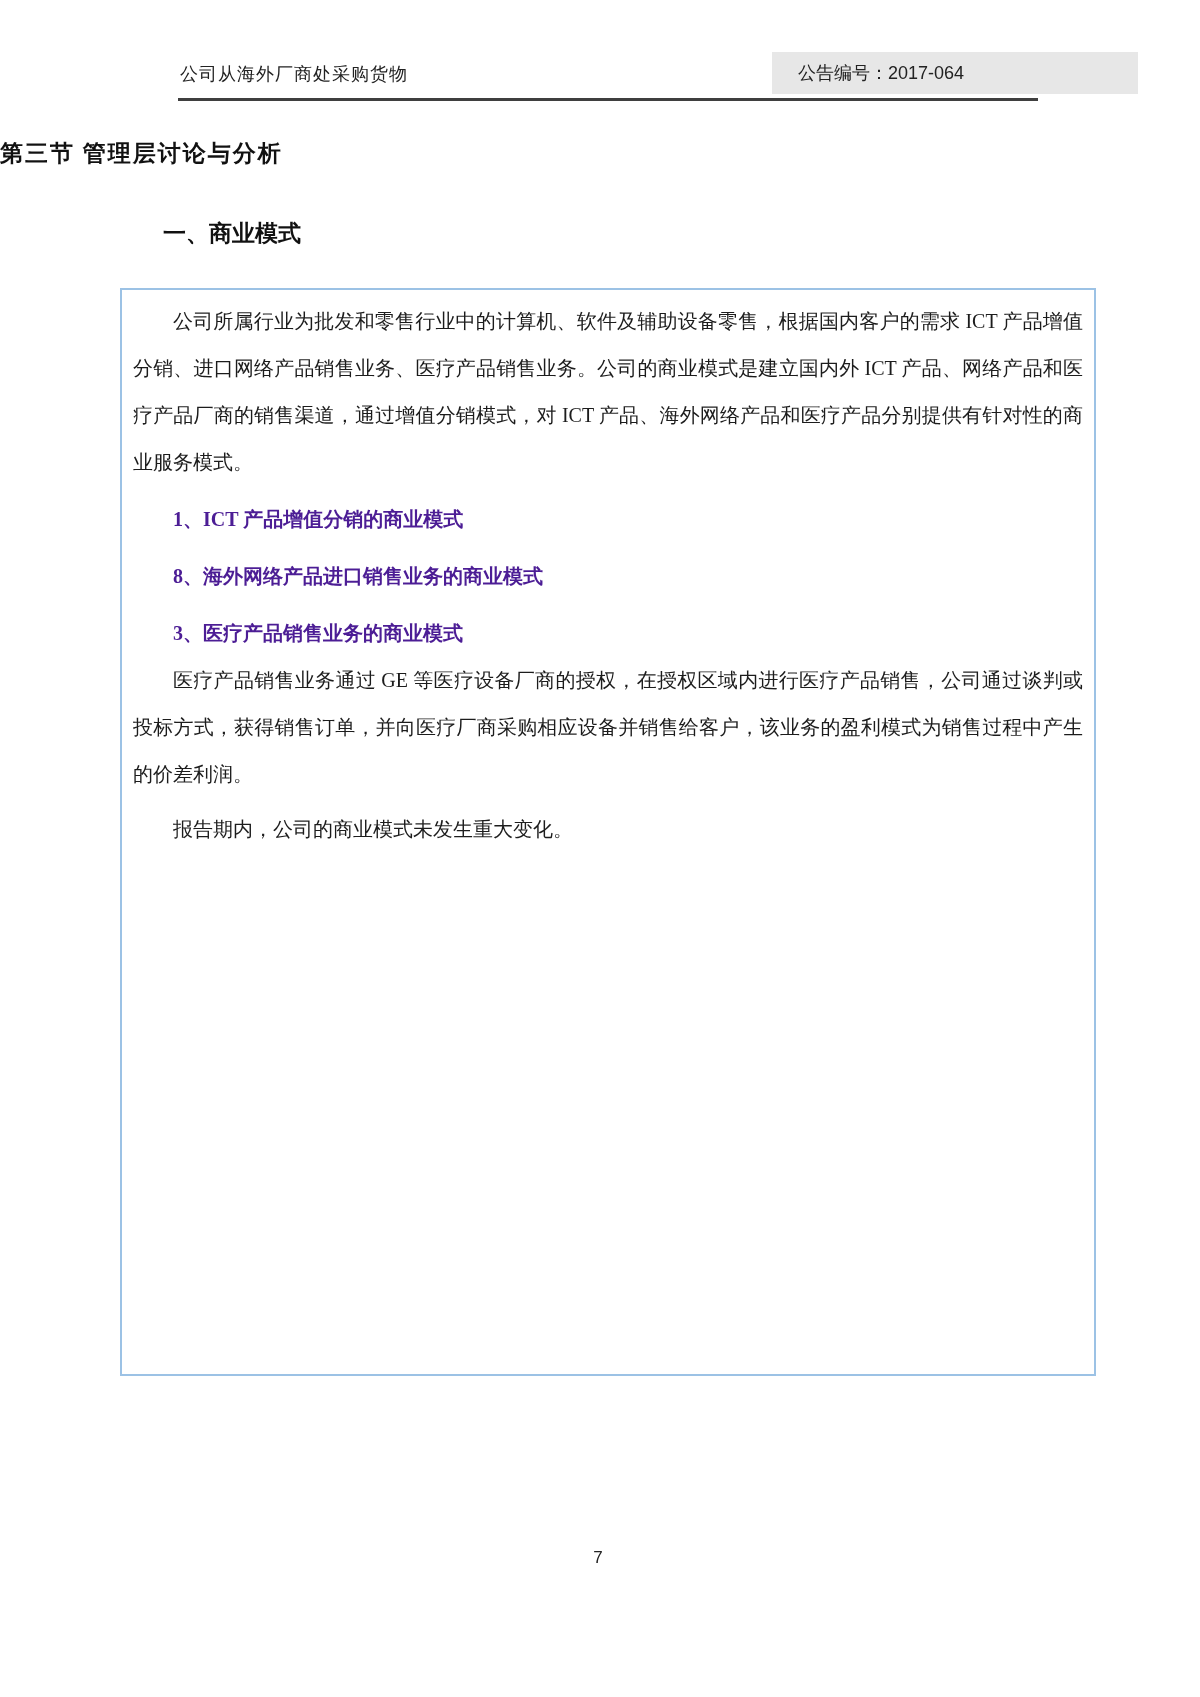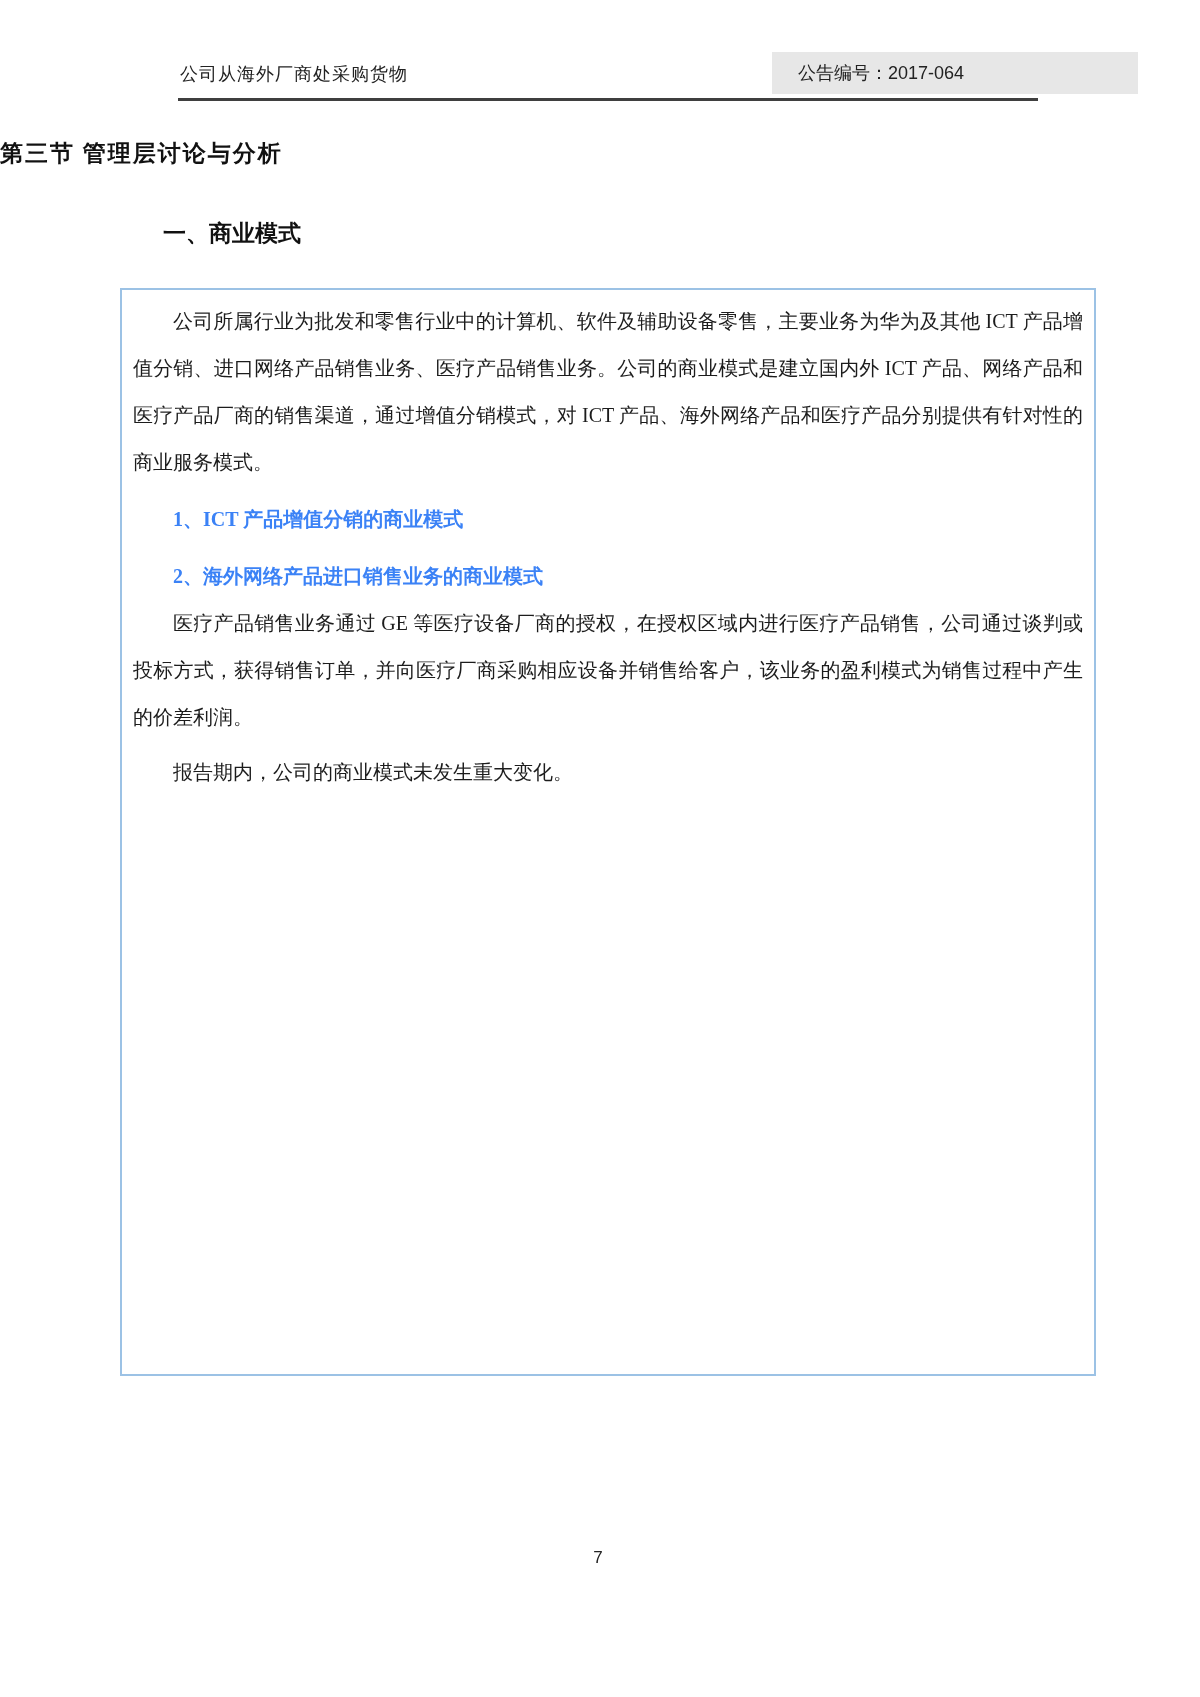--- a/index.html
+++ b/index.html
@@ -80,21 +80,21 @@
     text-align: justify;
     color: #1c1c1c;
   }
   .content-box p {
     margin: 0;
     text-indent: 2em;
   }
   .content-box p.subhead {
     margin-top: 10px;
     font-weight: bold;
-    color: #3b82f6;
+    color: #4c1d95;
   }
   .content-box p.last-para {
     margin-top: 8px;
   }
   
   .page-number {
     position: absolute;
     left: 0;
     top: 1548px;
     width: 1196px;
@@ -115,28 +115,29 @@
     <span>公告编号：2017-064</span>
   </div>
 
   <div class="header-rule"></div>
 
   <div class="doc-title">第三节 管理层讨论与分析</div>
 
   <div class="section-heading">一、商业模式</div>
 
   <div class="content-box">
-    <p>公司所属行业为批发和零售行业中的计算机、软件及辅助设备零售，主要业务为华为及其他 ICT 产品增值分销、进口网络产品销售业务、医疗产品销售业务。公司的商业模式是建立国内外 ICT 产品、网络产品和医疗产品厂商的销售渠道，通过增值分销模式，对 ICT 产品、海外网络产品和医疗产品分别提供有针对性的商业服务模式。</p>
+    <p>公司所属行业为批发和零售行业中的计算机、软件及辅助设备零售，根据国内客户的需求 ICT 产品增值分销、进口网络产品销售业务、医疗产品销售业务。公司的商业模式是建立国内外 ICT 产品、网络产品和医疗产品厂商的销售渠道，通过增值分销模式，对 ICT 产品、海外网络产品和医疗产品分别提供有针对性的商业服务模式。</p>
 
     <p class="subhead">1、ICT 产品增值分销的商业模式</p>
 
 
-    <p class="subhead">2、海外网络产品进口销售业务的商业模式</p>
+    <p class="subhead">8、海外网络产品进口销售业务的商业模式</p>
 
 
+    <p class="subhead">3、医疗产品销售业务的商业模式</p>
 
     <p>医疗产品销售业务通过 GE 等医疗设备厂商的授权，在授权区域内进行医疗产品销售，公司通过谈判或投标方式，获得销售订单，并向医疗厂商采购相应设备并销售给客户，该业务的盈利模式为销售过程中产生的价差利润。</p>
 
     <p class="last-para">报告期内，公司的商业模式未发生重大变化。</p>
   </div>
 
   <div class="page-number">7</div>
 
 </div>
 

